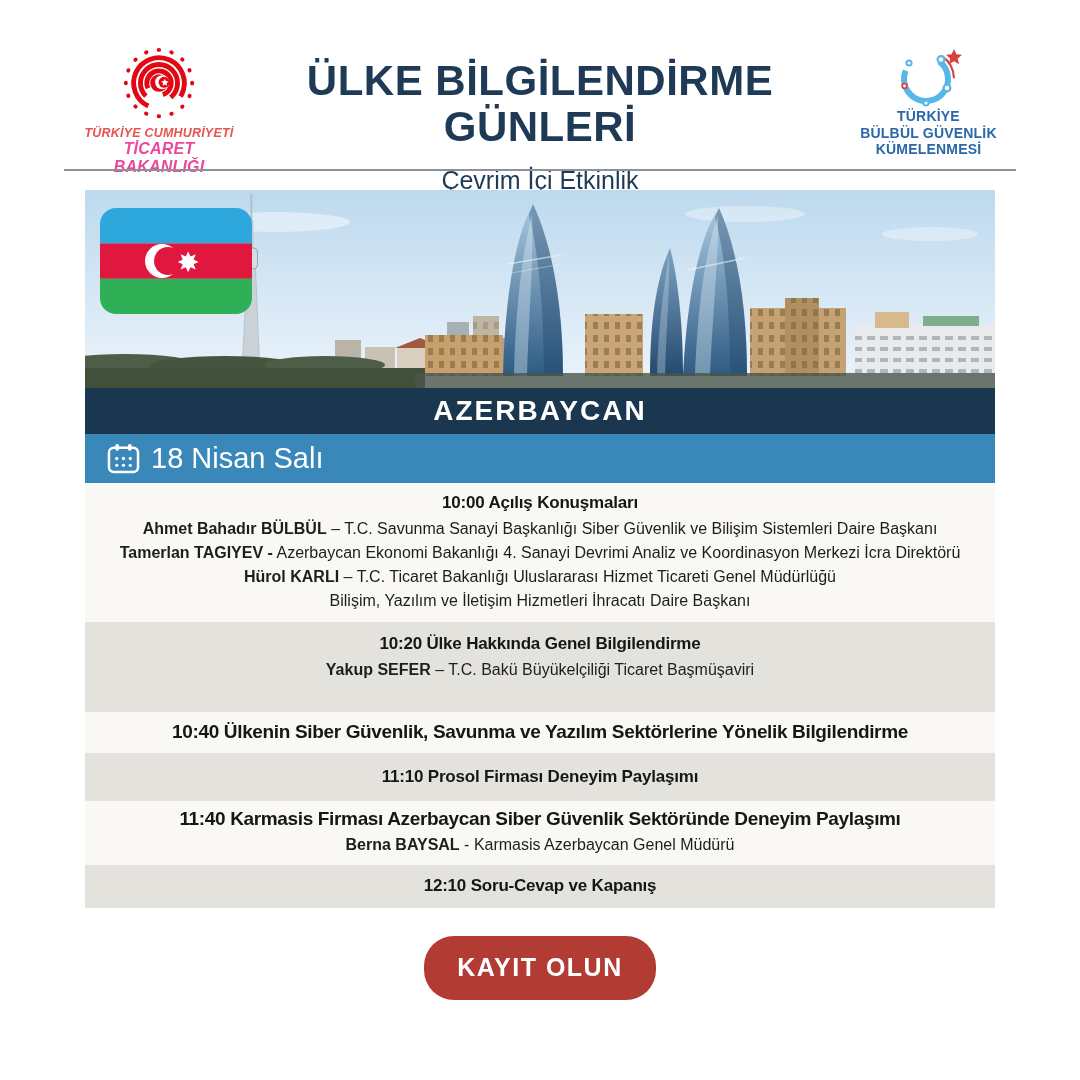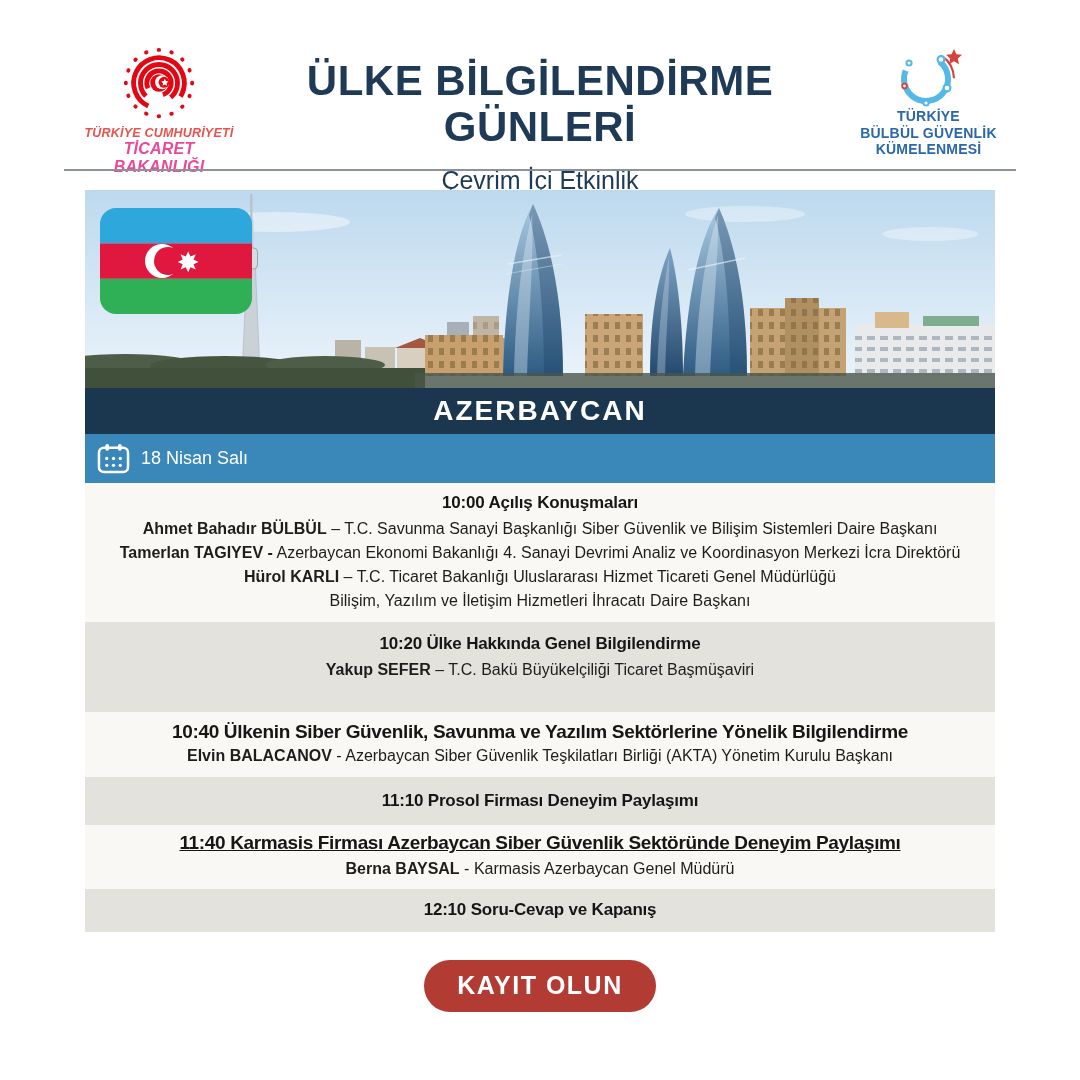--- a/index.html
+++ b/index.html
@@ -26,46 +26,46 @@
   .main{position:absolute;left:85px;top:190px;width:910px;}
 
   .photo{position:relative;height:198px;overflow:hidden;background:#cfe2f2;}
   .photo svg.scene{position:absolute;inset:0;display:block;}
   .flag{position:absolute;left:15px;top:18px;}
 
   .country-bar{height:46px;background:#1b374f;color:#ffffff;display:flex;align-items:center;
                justify-content:center;font-size:28px;font-weight:800;letter-spacing:2px;}
 
   .datetime-bar{height:49px;background:#3a87ba;color:#ffffff;display:flex;align-items:center;
-                padding:0 12px;box-sizing:border-box;font-size:18px;}
+                padding:0 22px;box-sizing:border-box;font-size:29px;}
   .dt-group{display:flex;align-items:center;gap:11px;}
   .dt-group.time{margin-left:auto;}
   .dt-group svg{display:block;}
 
   
   .row{text-align:center;color:#161616;}
   .row.light{background:#f9f8f5;}
   .row.dark{background:#e4e2dc;}
   .sec-title{font-size:17px;font-weight:800;letter-spacing:-.2px;line-height:1.32;}
   .sec-title.long{font-size:19px;letter-spacing:-.35px;}
   .speaker{font-size:16px;line-height:1.5;color:#1d1d1d;}
   .speaker .name{font-weight:800;}
   .s1{padding:9px 22px 9px;}
   .s1 .sec-title{margin-bottom:3px;}
   .s2{padding:11px 22px 30px;}
   .s2 .sec-title{margin-bottom:2px;}
   .s3{padding:7px 8px 9px;}
   .s4{padding:13px 22px 13px;}
   .s5{padding:5px 8px 8px;}
-  .s5 .sec-title{margin-bottom:2px;text-decoration:underline;}
+  .s5 .sec-title{margin-bottom:2px;}
   .s6{padding:10px 22px 10px;}
 
   
   .cta-row{margin-top:28px;text-align:center;}
-  .cta{display:inline-flex;align-items:center;justify-content:center;width:232px;height:52px;
+  .cta{display:inline-flex;align-items:center;justify-content:center;width:232px;height:64px;
        background:#b23b34;color:#ffffff;font-family:inherit;font-size:25px;font-weight:800;
        letter-spacing:1.5px;border:none;border-radius:30px;cursor:pointer;}
 </style>
 </head>
 <body>
 
 <div class="page">
 
   <div class="logo-left">
     <svg viewBox="0 0 80 80">
@@ -246,25 +246,20 @@
       <div class="sec-title">10:20 Ülke Hakkında Genel Bilgilendirme</div>
       <div class="speaker">
         <span class="name">Yakup SEFER</span>
         <span class="sep">–</span>
         <span class="role">T.C. Bakü Büyükelçiliği Ticaret Başmüşaviri</span>
       </div>
     </section>
 
     <section class="row light s3">
       <div class="sec-title long">10:40 Ülkenin Siber Güvenlik, Savunma ve Yazılım Sektörlerine Yönelik Bilgilendirme</div>
-      <div class="speaker">
-        <span class="name">Elvin BALACANOV</span>
-        <span class="sep">-</span>
-        <span class="role">Azerbaycan Siber Güvenlik Teşkilatları Birliği (AKTA) Yönetim Kurulu Başkanı</span>
-      </div>
     </section>
 
     <section class="row dark s4">
       <div class="sec-title">11:10 Prosol Firması Deneyim Paylaşımı</div>
     </section>
 
     <section class="row light s5">
       <div class="sec-title long">11:40 Karmasis Firması Azerbaycan Siber Güvenlik Sektöründe Deneyim Paylaşımı</div>
       <div class="speaker">
         <span class="name">Berna BAYSAL</span>

